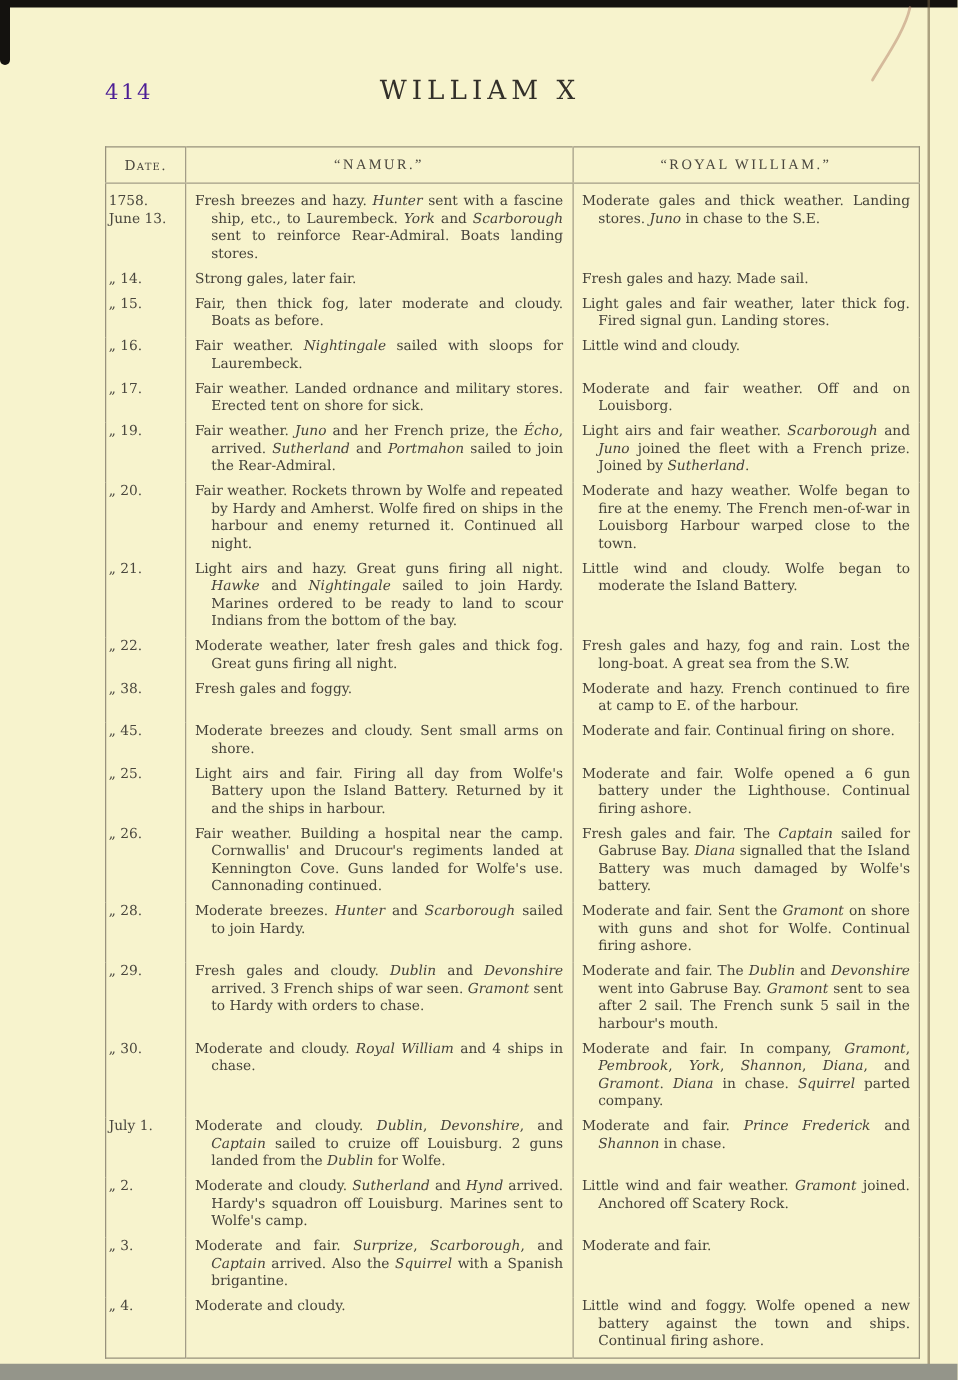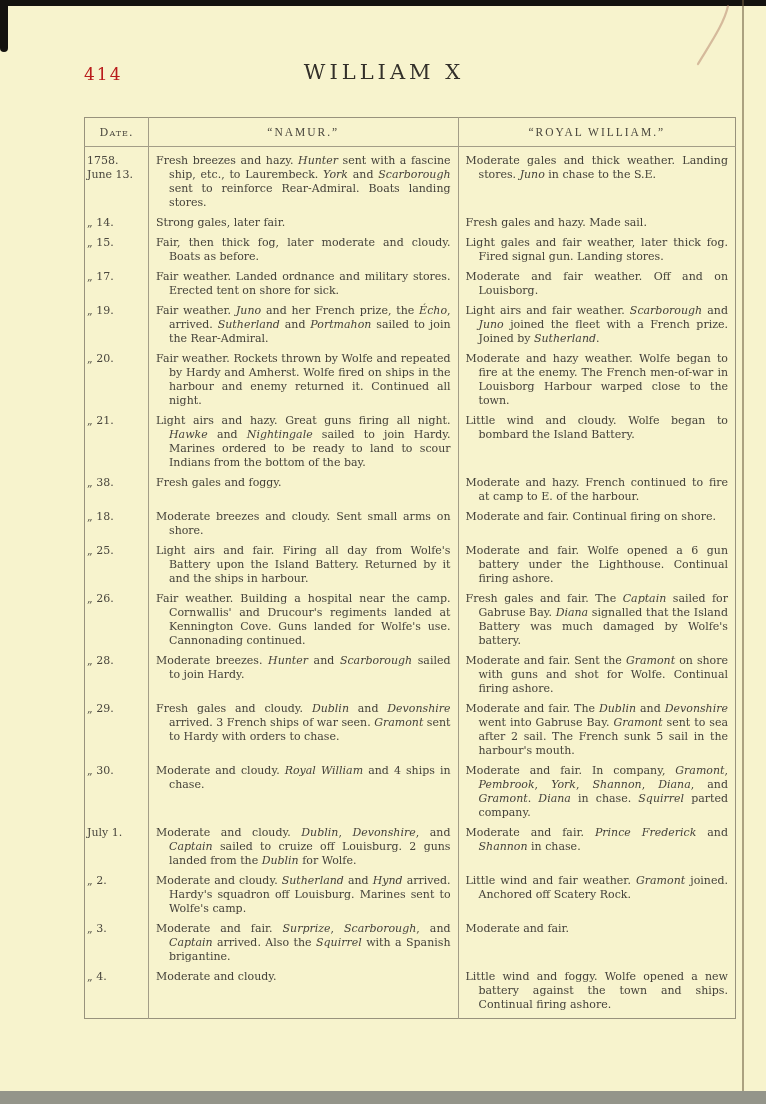--- a/index.html
+++ b/index.html
@@ -11,21 +11,21 @@
   }
   
   .edge-top{position:absolute;left:0;top:0;width:766px;height:6px;background:#14120f;}
   .edge-left-notch{position:absolute;left:0;top:0;width:8px;height:52px;background:#14120f;border-radius:0 0 4px 4px;}
   .edge-right-band{position:absolute;top:0;right:0;width:30px;height:1104px;
     background:linear-gradient(90deg,#efe6c4 0%,#c9b folklore 0%,#d9c7a6 30%,#e7d6bb 60%,#d9c5a2 80%,#171411 86%,#171411 100%);}
   .edge-right-line{position:absolute;top:0;right:22px;width:2px;height:1104px;background:rgba(110,92,66,.55);}
   .edge-bottom{position:absolute;left:0;bottom:0;width:766px;height:13px;background:#94958a;}
   .pen-mark{position:absolute;left:688px;top:2px;width:48px;height:66px;}
 
-  .page-number{position:absolute;left:84px;top:64px;font-size:17px;letter-spacing:2px;color:#b91c1c;}
+  .page-number{position:absolute;left:84px;top:64px;font-size:17px;letter-spacing:2px;color:#4c1d95;}
   .page-title{position:absolute;left:84px;top:60px;width:600px;text-align:center;
     font-size:21px;letter-spacing:4px;color:#33302a;}
 
   table.log{position:absolute;left:84px;top:117px;width:652px;border-collapse:collapse;
     border:1px solid #98927c;}
   th,td{vertical-align:top;font-weight:normal;}
   th{border-bottom:1px solid #a39d87;padding:8px 4px 7px;color:#4a473e;}
   th.col-date{font-variant:small-caps;font-size:11px;letter-spacing:1px;}
   th.col-ship{font-size:11.5px;letter-spacing:2px;font-family:Liberation Serif, serif;}
   .v{border-left:1px solid #a39d87;}
@@ -83,20 +83,29 @@
   <tr>
     <td class="date-cell">„ 15.</td>
     <td class="log-cell v">
           <span class="t">Fair, then thick fog, later moderate and cloudy. Boats as before.</span>
         </td>
     <td class="log-cell v">
           <span class="t">Light gales and fair weather, later thick fog. Fired signal gun. Landing stores.</span>
         </td>
   </tr>
 
+  <tr>
+    <td class="date-cell">„ 16.</td>
+    <td class="log-cell v">
+          <span class="t">Fair weather. <i>Nightingale</i> sailed with sloops for Laurembeck.</span>
+        </td>
+    <td class="log-cell v">
+          <span class="t">Little wind and cloudy.</span>
+        </td>
+  </tr>
 
   <tr>
     <td class="date-cell">„ 17.</td>
     <td class="log-cell v">
           <span class="t">Fair weather. Landed ordnance and military stores. Erected tent on shore for sick.</span>
         </td>
     <td class="log-cell v">
           <span class="t">Moderate and fair weather. Off and on Louisborg.</span>
         </td>
   </tr>
@@ -121,37 +130,46 @@
           <span class="t">Moderate and hazy weather. Wolfe began to fire at the enemy. The French men-of-war in Louisborg Harbour warped close to the town.</span>
         </td>
   </tr>
 
   <tr>
     <td class="date-cell">„ 21.</td>
     <td class="log-cell v">
           <span class="t">Light airs and hazy. Great guns firing all night. <i>Hawke</i> and <i>Nightingale</i> sailed to join Hardy. Marines ordered to be ready to land to scour Indians from the bottom of the bay.</span>
         </td>
     <td class="log-cell v">
-          <span class="t">Little wind and cloudy. Wolfe began to bombard the Island Battery.</span>
-        </td>
-  </tr>
-
+          <span class="t">Little wind and cloudy. Wolfe began to moderate the Island Battery.</span>
+        </td>
+  </tr>
+
+  <tr>
+    <td class="date-cell">„ 22.</td>
+    <td class="log-cell v">
+          <span class="t">Moderate weather, later fresh gales and thick fog. Great guns firing all night.</span>
+        </td>
+    <td class="log-cell v">
+          <span class="t">Fresh gales and hazy, fog and rain. Lost the long-boat. A great sea from the S.W.</span>
+        </td>
+  </tr>
 
   <tr>
     <td class="date-cell">„ 38.</td>
     <td class="log-cell v">
           <span class="t">Fresh gales and foggy.</span>
         </td>
     <td class="log-cell v">
           <span class="t">Moderate and hazy. French continued to fire at camp to E. of the harbour.</span>
         </td>
   </tr>
 
   <tr>
-    <td class="date-cell">„ 18.</td>
+    <td class="date-cell">„ 45.</td>
     <td class="log-cell v">
           <span class="t">Moderate breezes and cloudy. Sent small arms on shore.</span>
         </td>
     <td class="log-cell v">
           <span class="t">Moderate and fair. Continual firing on shore.</span>
         </td>
   </tr>
 
   <tr>
     <td class="date-cell">„ 25.</td>

